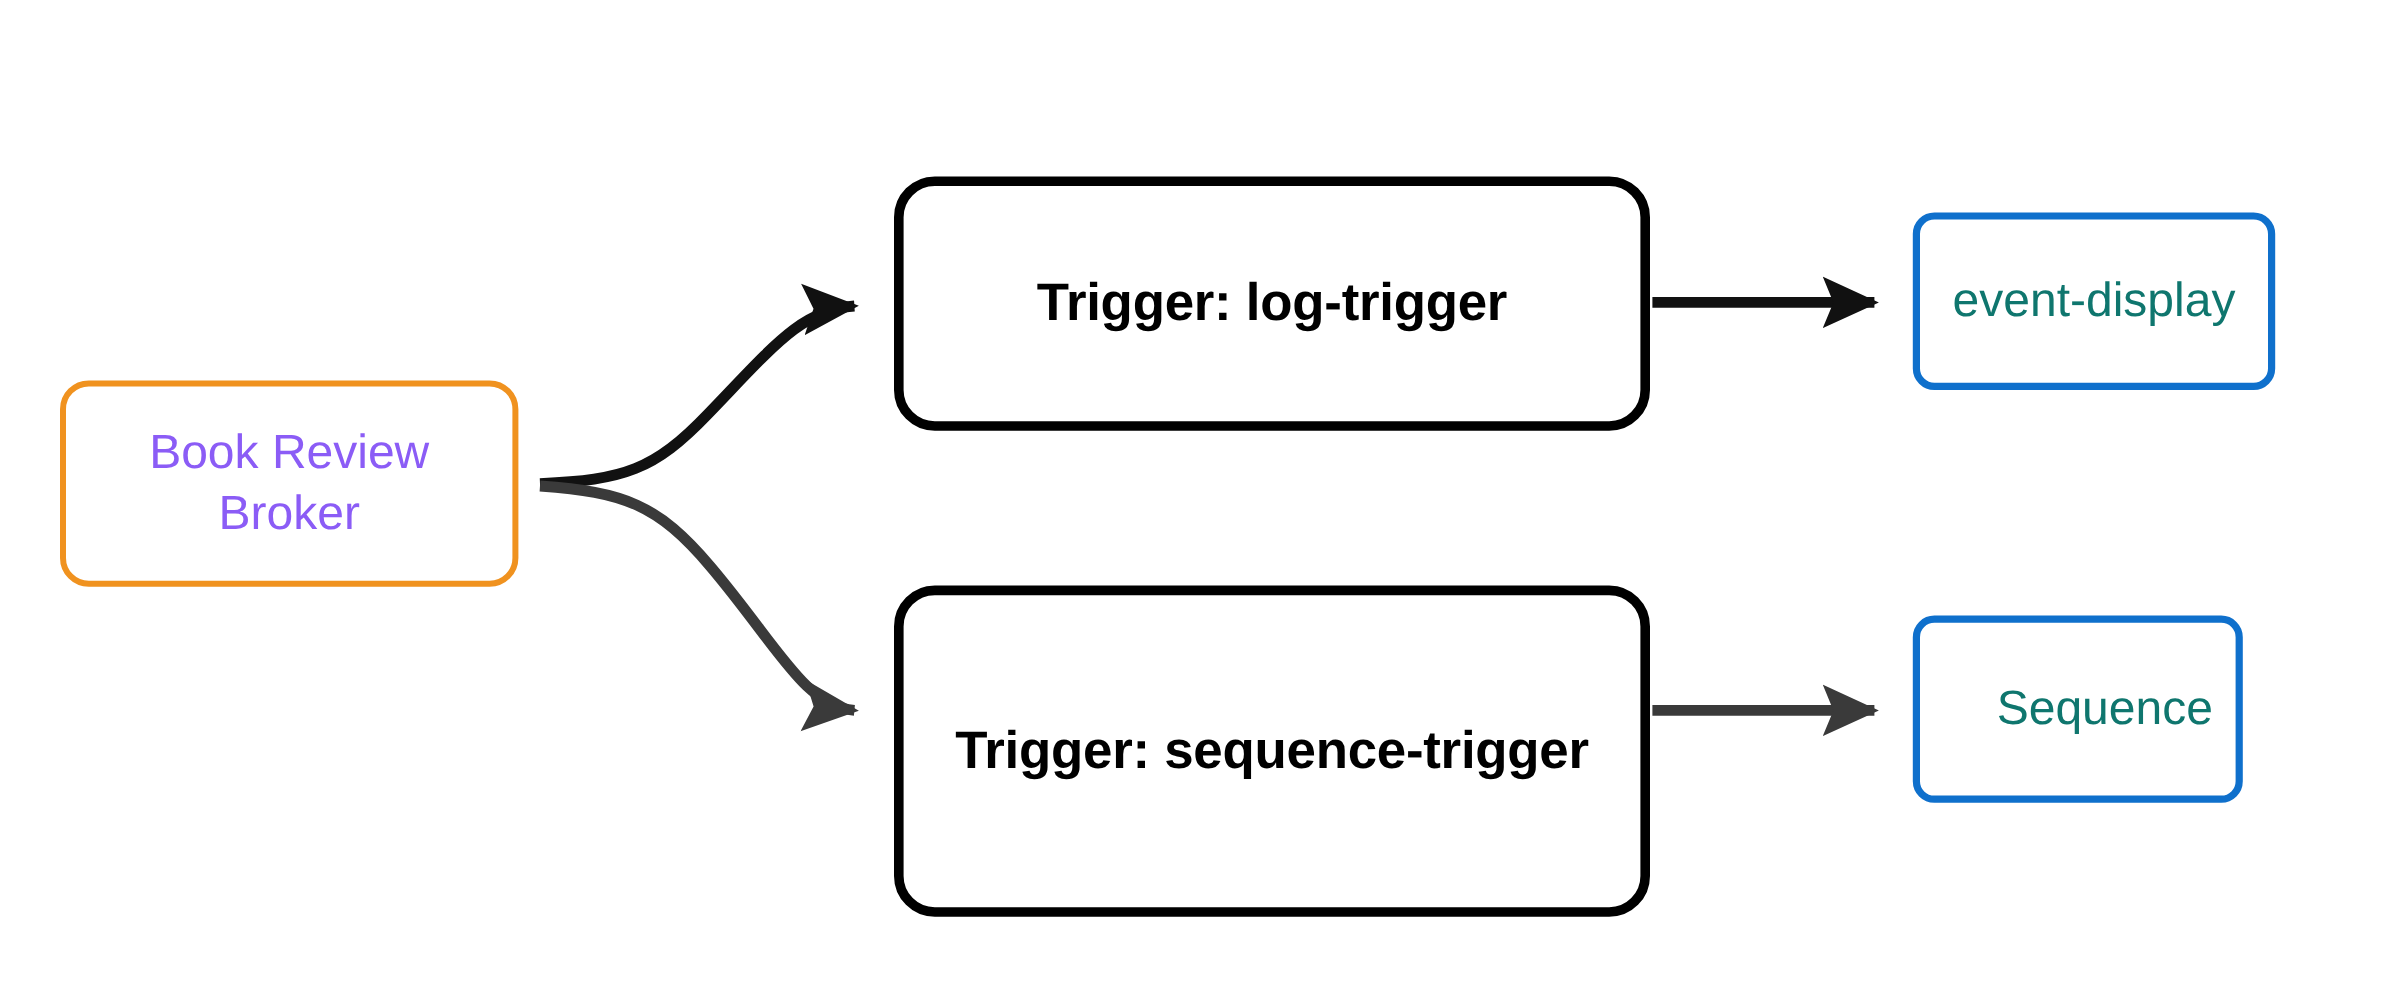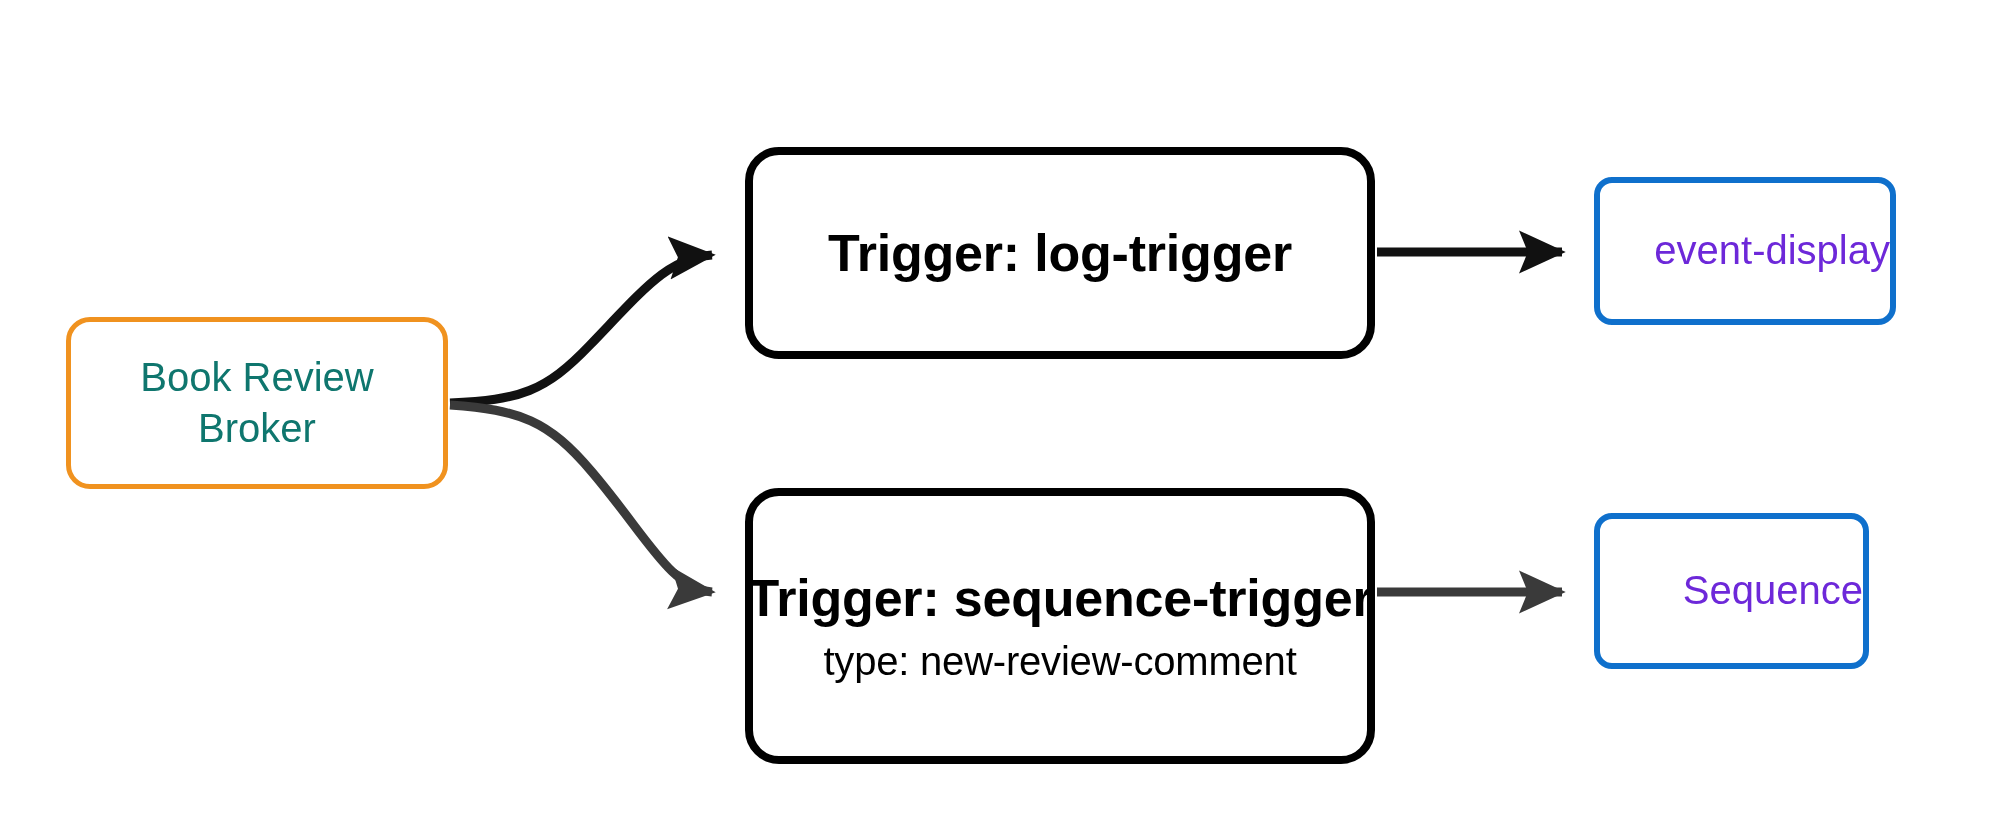--- a/index.html
+++ b/index.html
@@ -33,27 +33,27 @@
     display: flex;
     flex-direction: column;
     align-items: center;
     justify-content: center;
     background: #ffffff;
     text-align: center;
     line-height: 1.28;
   }
   
   .node-broker {
-    left: 66px;
+    left: 50px;
     top: 317px;
     width: 382px;
     height: 172px;
     border: 5px solid #f0921f;
     border-radius: 24px;
-    color: #0f766e;
+    color: #8b5cf6;
     font-size: 40px;
     font-weight: 400;
   }
   .node-broker .line { display: block; }
   
   .node-trigger {
     border: 8px solid #000000;
     border-radius: 34px;
     color: #000000;
   }
@@ -63,40 +63,39 @@
     width: 630px;
     height: 212px;
   }
   .node-trigger-sequence {
     left: 745px;
     top: 488px;
     width: 630px;
     height: 276px;
   }
   .trigger-title {
-    font-size: 52px;
+    font-size: 44px;
     font-weight: 700;
     letter-spacing: -0.2px;
     white-space: nowrap;
   }
   .trigger-sub {
     font-size: 40px;
     font-weight: 400;
     letter-spacing: -0.2px;
     white-space: nowrap;
     margin-top: 4px;
   }
   
   .node-dest {
     border: 6px solid #0f70cc;
     border-radius: 18px;
-    color: #6d28d9;
+    color: #0f766e;
     font-size: 40px;
     font-weight: 400;
-    align-items: flex-end;
   }
   .node-dest-event {
     left: 1594px;
     top: 177px;
     width: 302px;
     height: 148px;
   }
   .node-dest-sequence {
     left: 1594px;
     top: 513px;
@@ -133,21 +132,20 @@
     <span class="line">Book Review</span>
     <span class="line">Broker</span>
   </div>
 
   <div class="node node-trigger node-trigger-log">
     <span class="trigger-title">Trigger: log-trigger</span>
   </div>
 
   <div class="node node-trigger node-trigger-sequence">
     <span class="trigger-title">Trigger: sequence-trigger</span>
-    <span class="trigger-sub">type: new-review-comment</span>
   </div>
 
   <div class="node node-dest node-dest-event">
     <span>event-display</span>
   </div>
 
   <div class="node node-dest node-dest-sequence">
     <span>Sequence</span>
   </div>
 

